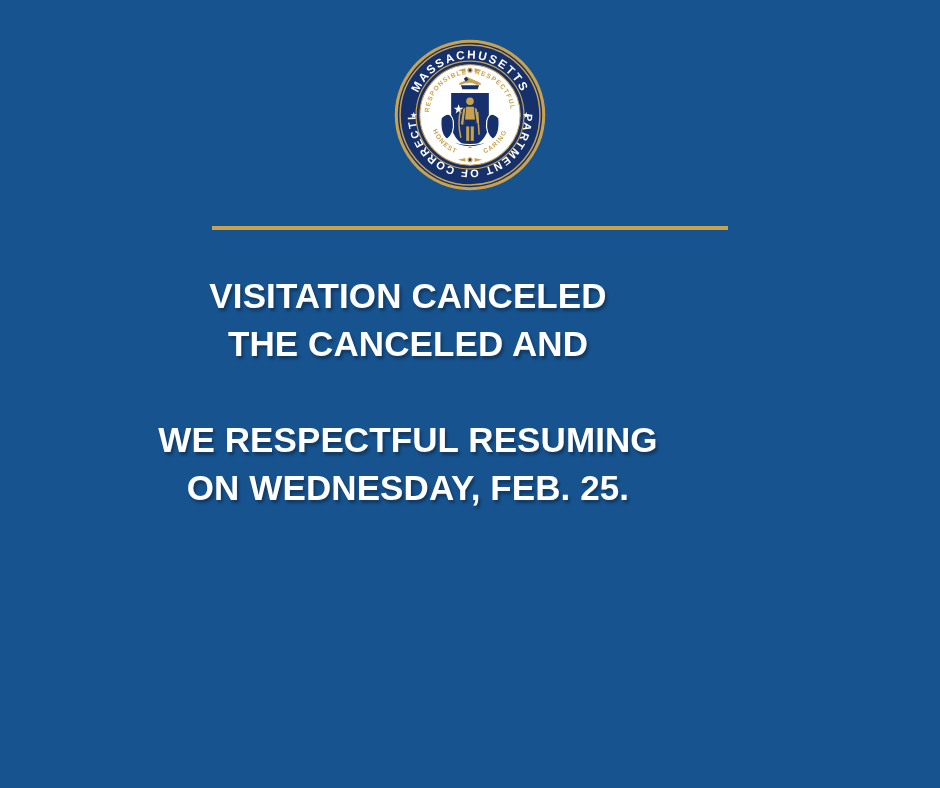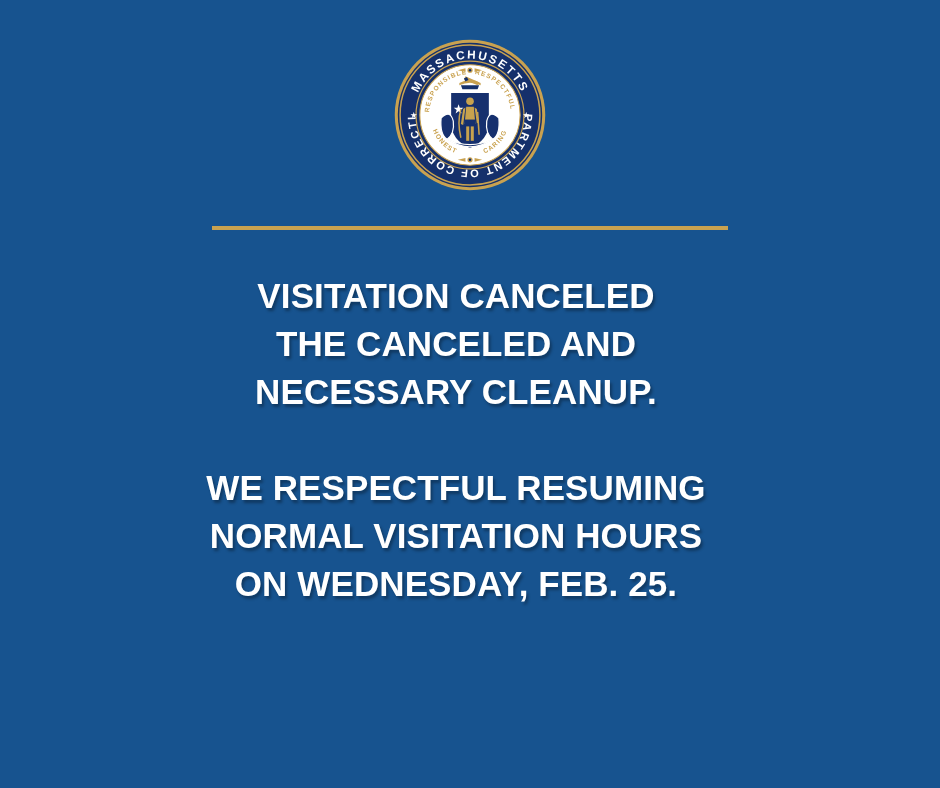--- a/index.html
+++ b/index.html
@@ -43,21 +43,20 @@
     background: #c9a250;
   }
 
   
   #message {
     position: absolute;
     left: 0;
     top: 272px;
     width: 816px;
     text-align: center;
-    margin-left: 48px;
   }
   .paragraph {
     margin: 0;
     padding: 0;
   }
   .msg-line {
     display: block;
     color: #ffffff;
     font-family: "Liberation Sans", sans-serif;
     font-weight: bold;
@@ -171,23 +170,21 @@
       </g>
     </svg>
   </div>
 
   <div id="divider"></div>
 
   <div id="message">
     <div class="paragraph">
       <span class="msg-line">VISITATION CANCELED</span>
       <span class="msg-line">THE CANCELED AND</span>
-      <span class="msg-line">NECESSARY CLEANUP.</span>
     </div>
     <span class="paragraph-gap"></span>
     <div class="paragraph">
       <span class="msg-line">WE RESPECTFUL RESUMING</span>
-      <span class="msg-line">NORMAL VISITATION HOURS</span>
       <span class="msg-line">ON WEDNESDAY, FEB. 25.</span>
     </div>
   </div>
 
 </div>
 
 </body></html>

